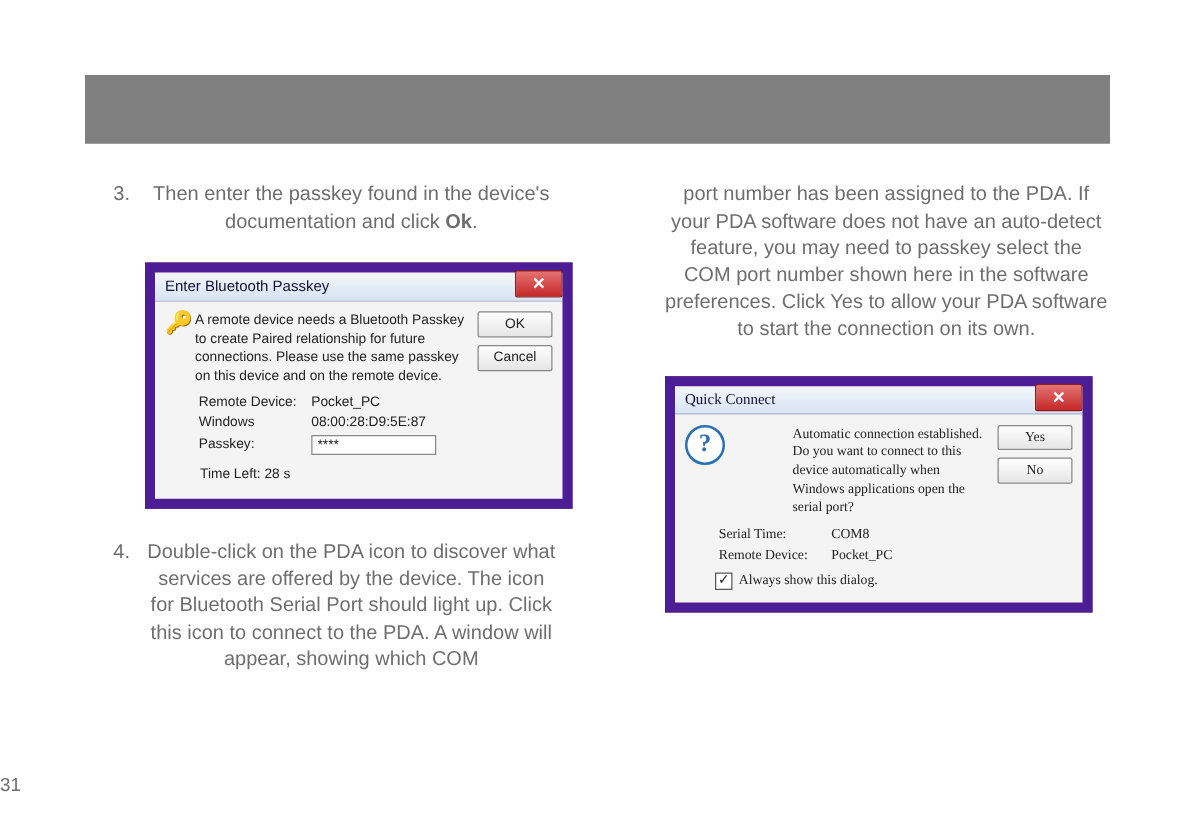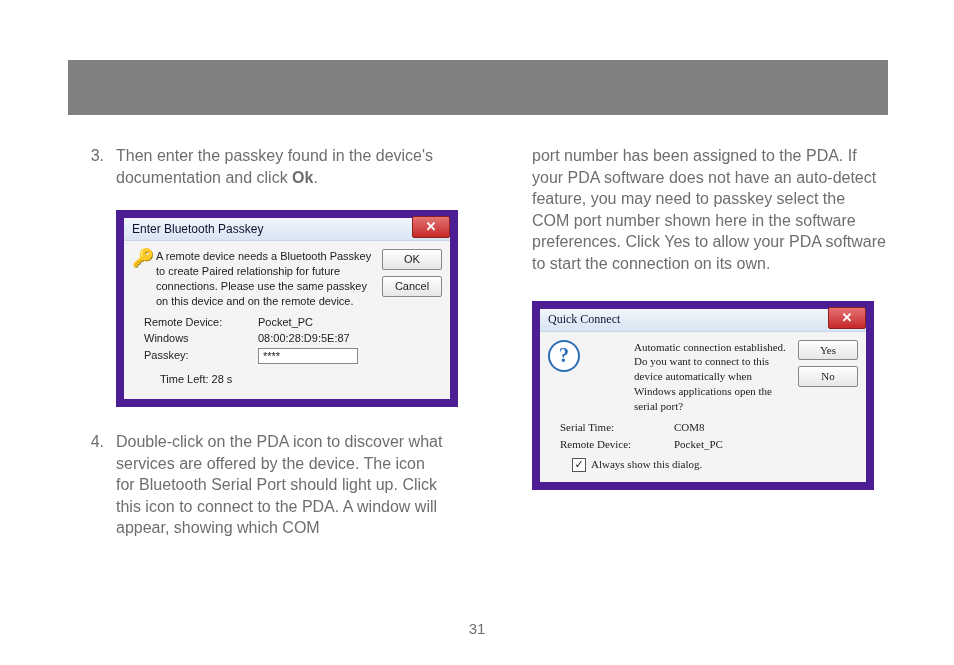--- a/index.html
+++ b/index.html
@@ -37,21 +37,21 @@
   .item {
     display: flex;
     gap: 12px;
     margin-bottom: 22px;
   }
   .num {
     width: 18px;
     flex: 0 0 18px;
     text-align: right;
   }
-  .txt { flex: 1; }
+  .txt { flex: 1; text-align: center; }
   .bold { font-weight: 700; }
   .dlg {
     margin: 0 0 24px 30px;
     border: 8px solid #4c1d95;
     background: #701a75;
     font-family: Tahoma, Arial, sans-serif;
     font-size: 11px;
     color: #222;
     position: relative;
     width: 326px;
@@ -99,34 +99,34 @@
     width: 18px; height: 24px; flex:0 0 18px;
     color: #c9a400; font-size:18px; line-height:1;
   }
   .qicon {
     width:28px; height:28px; flex:0 0 28px;
     border:2px solid #2a6fb5; border-radius:50%;
     display:flex; align-items:center; justify-content:center;
     color:#2a6fb5; font-size:20px; font-weight:bold;
     background:#fff;
   }
-  .kv { display:flex; font-size:11px; margin: 2px 0 2px 12px; gap: 24px; }
+  .kv { display:flex; font-size:11px; margin: 2px 0 2px 27px; }
   .kv .k { width: 90px; }
   .passfield {
     display:inline-block; width:90px; height:14px;
     border:1px solid #888; background:#fff; padding:0 4px;
     font-size:11px;
   }
   .chkrow { margin: 6px 0 0 24px; display:flex; align-items:center; gap:5px; font-size:11px; }
   .chkbox { width:12px; height:12px; border:1px solid #555; background:#fff; display:inline-flex; align-items:center; justify-content:center; font-size:11px; line-height:1; }
   .pagenum {
     position:absolute;
     bottom: 28px;
     left: 0; width:954px;
-    text-align:center;
+    text-align:left;
     color:#6e6e6e;
     font-size:15px;
   }
 </style>
 </head>
 <body>
 
 <div class="top-bar"></div>
 
 <div class="cols">

